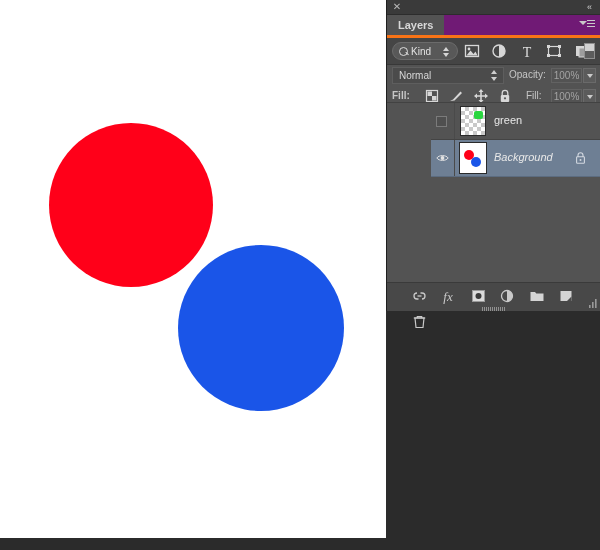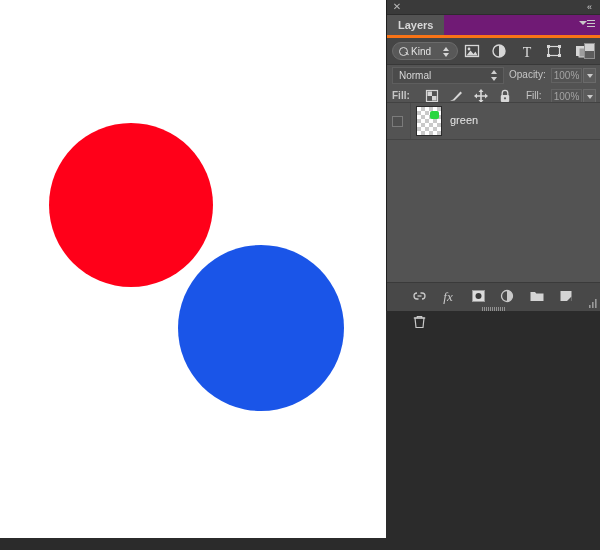--- a/index.html
+++ b/index.html
@@ -319,20 +319,21 @@
 
   
   .layer-list {
     position: absolute;
     left: 0; top: 102px;
     right: 0;
     height: 181px;
     background: #535353;
     border-top: 1px solid #424242;
     overflow: hidden;
+    padding-left: 44px;
   }
   .layer-row {
     position: relative;
     height: 36px;
     border-bottom: 1px solid #444444;
     cursor: pointer;
   }
   .layer-row.selected {
     background: #6e7f94;
     border-bottom-color: #5c6c80;
@@ -573,20 +574,43 @@
         <div class="eye-cell">
           <div class="eye-off-box"></div>
         </div>
         <div class="thumb">
           <div class="checker"></div>
           <div class="thumb-green" style="background:#29d63f;"></div>
         </div>
         <div class="layer-name">green</div>
       </div>
 
+      <div class="layer-row selected">
+        <div class="eye-cell">
+          <div class="eye-open">
+            <svg width="13" height="8" viewBox="0 0 13 8">
+              <path d="M0.8 4 C3 0.8 10 0.8 12.2 4 C10 7.2 3 7.2 0.8 4 Z" fill="none" stroke="#e3e3e3" stroke-width="1"></path>
+              <circle cx="6.5" cy="4" r="1.9" fill="#e3e3e3"></circle>
+            </svg>
+          </div>
+        </div>
+        <div class="thumb selected-thumb">
+          <div style="position:absolute;left:0;top:0;right:0;bottom:0;background:#ffffff;"></div>
+          <div class="thumb-dot" style="left:2px; top:5px; width:10px; height:10px; background:#ff0019;"></div>
+          <div class="thumb-dot" style="left:9px; top:12px; width:10px; height:10px; background:#1a55e8;"></div>
+        </div>
+        <div class="layer-name italic">Background</div>
+        <div class="lock-badge">
+          <svg width="11" height="13" viewBox="0 0 11 13">
+            <path d="M3 6 V4.2 a2.5 2.5 0 0 1 5 0 V6" fill="none" stroke="#d2d8e0" stroke-width="1.1"></path>
+            <rect x="1.6" y="5.8" width="7.8" height="6.4" rx="0.8" fill="none" stroke="#d2d8e0" stroke-width="1.1"></rect>
+            <circle cx="5.5" cy="9" r="1" fill="#d2d8e0"></circle>
+          </svg>
+        </div>
+      </div>
 
     </div>
 
     <div class="panel-bottombar">
       <div class="bb-icons">
         <span class="bb-ic">
           <svg width="25" height="26" viewBox="0 0 25 26">
             <path d="M10 10 a3 3 0 0 0 0 6 h1.5" fill="none" stroke="#c9c9c9" stroke-width="1.3"></path>
             <path d="M15 16 a3 3 0 0 0 0 -6 h-1.5" fill="none" stroke="#c9c9c9" stroke-width="1.3"></path>
             <line x1="10.5" y1="13" x2="14.5" y2="13" stroke="#c9c9c9" stroke-width="1.3"></line>

